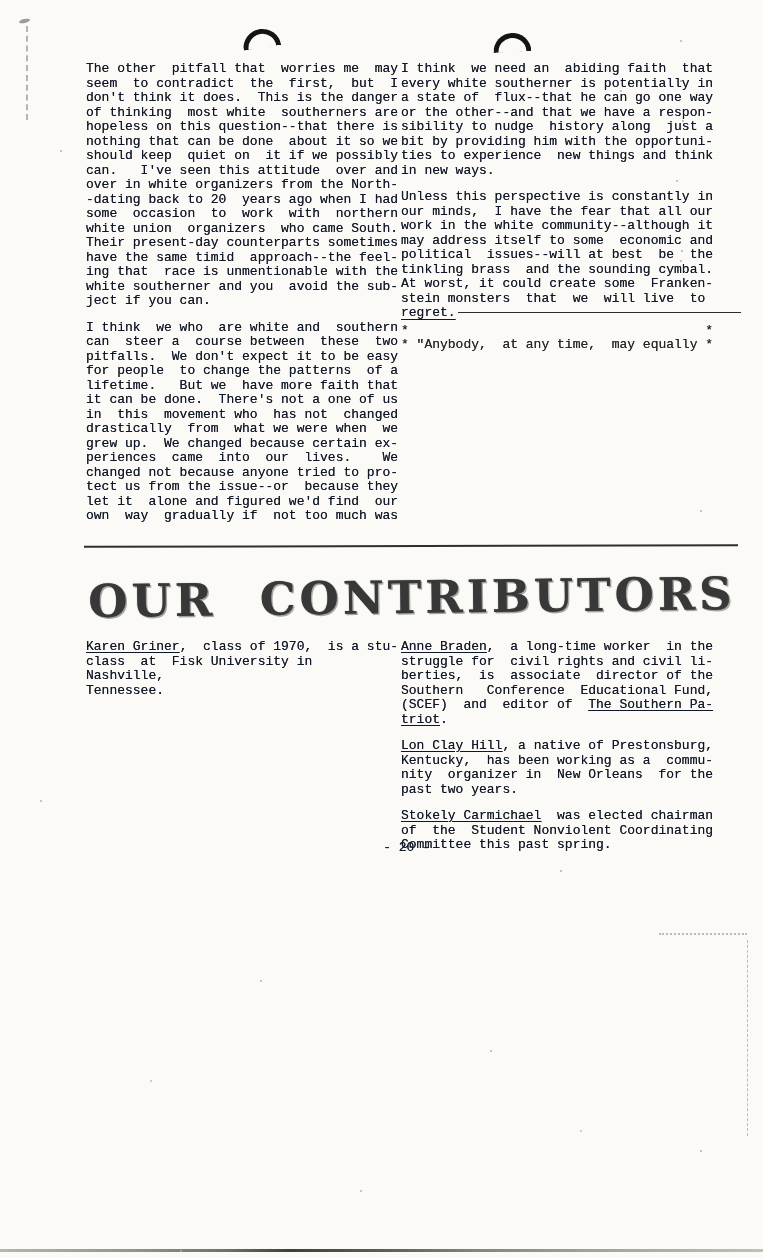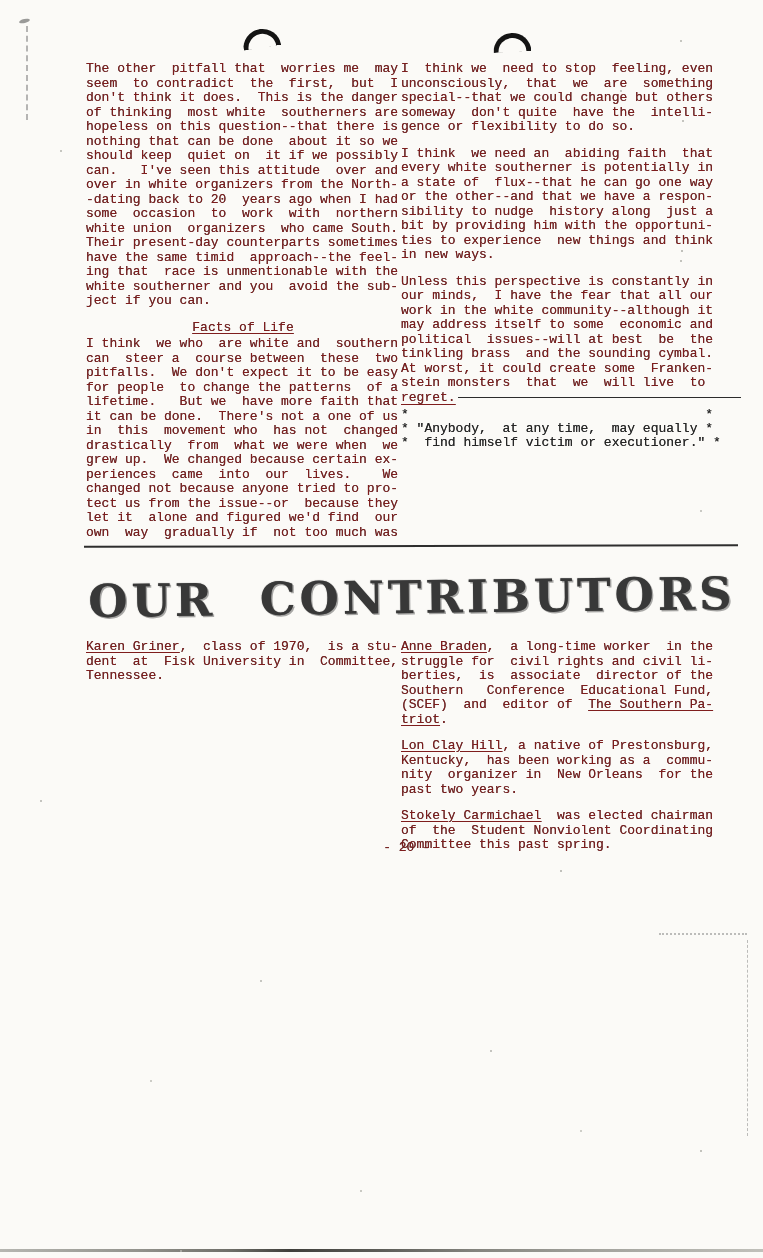--- a/index.html
+++ b/index.html
@@ -6,21 +6,21 @@
   .page{
     position:relative;width:763px;height:1258px;margin:0 auto;
     background:#fbfaf7;overflow:hidden;
     font-family:"Liberation Mono","DejaVu Sans Mono",monospace;
     color:#262626;
   }
   
   .tw{
     font:13px/14.5px "Liberation Mono","DejaVu Sans Mono",monospace;
     white-space:pre-wrap;
-    color:#7f1d1d;
+    color:#0f172a;
     text-shadow:0 0 0.6px rgba(35,35,35,.8);
   }
   .para{margin:0 0 12px 0;}
   .col{position:absolute;}
   .col-left{left:86px;top:62px;width:314px;}
   .col-right{left:401px;top:62px;width:340px;}
   .section-heading{
     display:block;text-align:center;
     text-decoration:underline;text-underline-offset:2px;
     margin:0 0 2px 0;
@@ -105,43 +105,37 @@
 can.   I've seen this attitude  over and
 over in white organizers from the North-
 -dating back to 20  years ago when I had
 some  occasion  to  work  with  northern
 white union  organizers  who came South.
 Their present-day counterparts sometimes
 have the same timid  approach--the feel-
 ing that  race is unmentionable with the
 white southerner and you  avoid the sub-
 ject if you can.</div>
-    <span class="tw section-heading">Facts of Life</span>
     <div class="tw para">I think  we who  are white and  southern
 can  steer a  course between  these  two
 pitfalls.  We don't expect it to be easy
 for people  to change the patterns  of a
 lifetime.   But we  have more faith that
 it can be done.  There's not a one of us
 in  this  movement who  has not  changed
 drastically  from  what we were when  we
 grew up.  We changed because certain ex-
 periences  came  into  our  lives.    We
 changed not because anyone tried to pro-
 tect us from the issue--or  because they
 let it  alone and figured we'd find  our
 own  way  gradually if  not too much was</div>
   </div>
 
   <div class="col col-right">
-    <div class="tw para">I  think we  need to stop  feeling, even
-unconsciously,  that  we  are  something
-special--that we could change but others
-someway  don't quite  have the  intelli-
-gence or flexibility to do so.</div>
     <div class="tw para">I think  we need an  abiding faith  that
 every white southerner is potentially in
 a state of  flux--that he can go one way
 or the other--and that we have a respon-
 sibility to nudge  history along  just a
 bit by providing him with the opportuni-
 ties to experience  new things and think
 in new ways.</div>
     <div class="tw">Unless this perspective is constantly in
 our minds,  I have the fear that all our
@@ -151,31 +145,30 @@
 tinkling brass  and the sounding cymbal.
 At worst, it could create some  Franken-
 stein monsters  that  we  will live  to</div>
     <div class="regret-row">
       <span class="tw regret-word">regret.</span>
       <span class="hr-fill"></span>
     </div>
     <div class="quote-block">
       <div class="quote-line">*                                      *</div>
       <div class="quote-line">* "Anybody,  at any time,  may equally *</div>
-      <div class="quote-line">*  find himself victim or executioner." *</div>
     </div>
   </div>
 
   <div class="rule-main"></div>
 
   <div class="contrib-title">OUR CONTRIBUTORS</div>
 
   <div class="col bios-left">
     <div class="tw bio"><span class="u">Karen Griner</span><span>,  class of 1970,  is a stu-
-dent  at  Fisk University in  Committee,
+class  at  Fisk University in  Nashville,
 Tennessee.</span></div>
   </div>
   <div class="col bios-right">
     <div class="tw bio"><span class="u">Anne Braden</span><span>,  a long-time worker  in the
 struggle for  civil rights and civil li-
 berties,  is  associate  director of the
 Southern   Conference  Educational Fund,
 (SCEF)  and  editor of  </span><span class="u">The Southern Pa-</span><span>
 </span><span class="u">triot</span><span>.</span></div>
     <div class="tw bio"><span class="u">Lon Clay Hill</span><span>, a native of Prestonsburg,

